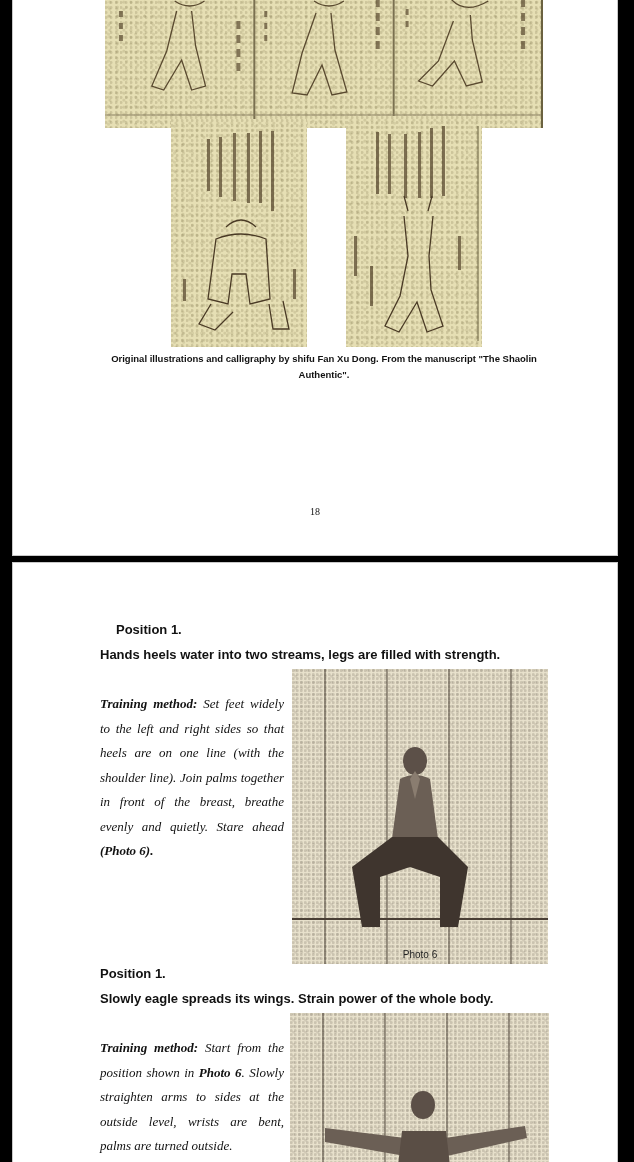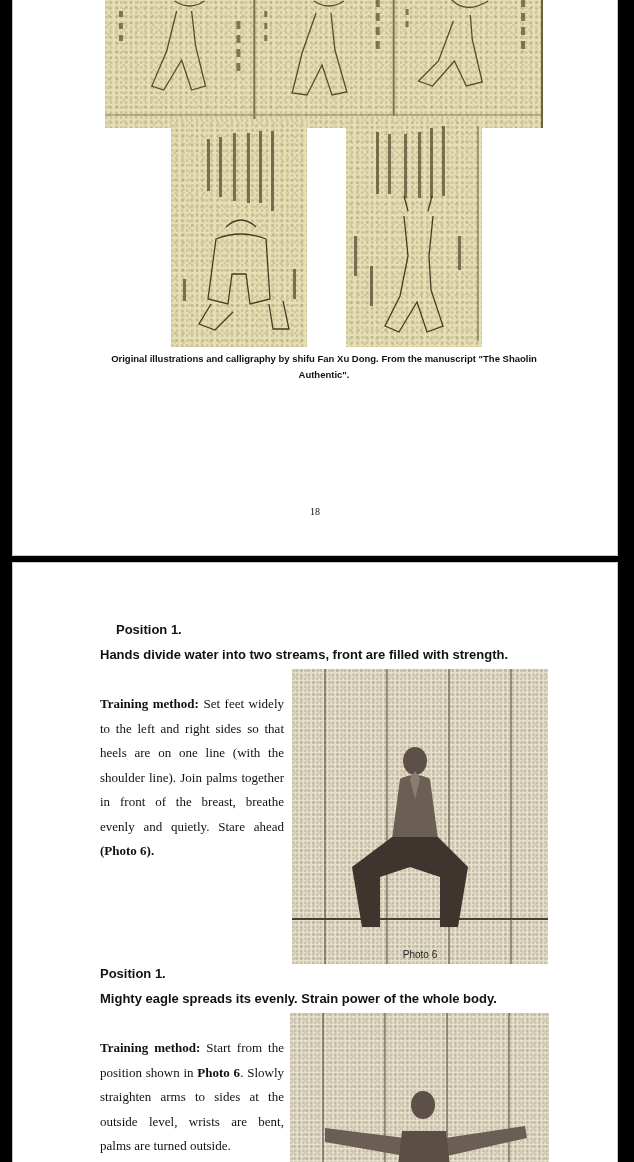--- a/index.html
+++ b/index.html
@@ -95,20 +95,21 @@
     }
     .body-text {
       position: absolute;
       left: 87px;
       width: 184px;
       font-family: "Liberation Serif", serif;
       font-size: 13px;
       line-height: 24.5px;
       color: #111;
       text-align: justify;
+      font-style: italic;
     }
     .body-text b { font-weight: bold; }
   </style>
 </head>
 <body>
 
 <div class="viewer">
 
   <div class="page" id="page-13">
 
@@ -183,39 +184,39 @@
     </div>
 
     <div class="caption">Original illustrations and calligraphy by shifu Fan Xu Dong. From the manuscript "The Shaolin Authentic".</div>
 
     <div class="page-number">18</div>
   </div>
 
   <div class="page" id="page-14">
 
     <div class="heading" style="top:59px;margin-left:16px;">Position 1.</div>
-    <div class="heading" style="top:84px;">Hands divide water into two streams, front are filled with strength.</div>
+    <div class="heading" style="top:84px;">Hands heels water into two streams, legs are filled with strength.</div>
 
     <div class="body-text" style="top:129px;">
       <b>Training method:</b><span> Set feet widely to the left and right sides so that heels are on one line (with the shoulder line). Join palms together in front of the breast, breathe evenly and quietly. Stare ahead </span><b>(Photo 6).</b>
     </div>
 
     <div class="photo" style="left:279px; top:106px; width:256px; height:295px;">
       <svg viewBox="0 0 256 295" preserveAspectRatio="none">
         <line x1="0" y1="250" x2="256" y2="250" stroke="#4a3f35" stroke-width="2"></line>
         <ellipse cx="123" cy="92" rx="12" ry="14" fill="#5c5048"></ellipse>
         <path d="M108 110 q15 -8 30 0 l8 60 l-46 0 z" fill="#6b5f55"></path>
         <path d="M118 110 l5 -8 l5 8 l-5 20 z" fill="#8a7d70"></path>
         <path d="M100 168 l46 0 l30 30 l-10 60 l-18 0 l0 -50 l-30 -10 l-30 10 l0 50 l-18 0 l-10 -60 z" fill="#3f352e"></path>
       </svg>
       <div class="photo-label">Photo 6</div>
     </div>
 
     <div class="heading" style="top:403px;">Position 1.</div>
-    <div class="heading" style="top:428px;">Mighty eagle spreads its evenly. Strain power of the whole body.</div>
+    <div class="heading" style="top:428px;">Slowly eagle spreads its wings. Strain power of the whole body.</div>
 
     <div class="body-text" style="top:473px;">
       <b>Training method:</b><span> Start from the position shown in </span><b>Photo 6</b><span>. Slowly straighten arms to sides at the outside level, wrists are bent, palms are turned outside.</span>
     </div>
 
     <div class="photo" style="left:277px; top:450px; width:259px; height:170px;">
       <svg viewBox="0 0 259 170" preserveAspectRatio="none">
         <ellipse cx="133" cy="92" rx="12" ry="14" fill="#5c5048"></ellipse>
         <path d="M35 115 l80 10 l40 0 l80 -12 l2 12 l-80 18 l-42 0 l-80 -14 z" fill="#6b5f55"></path>
         <path d="M112 118 l44 0 l6 52 l-56 0 z" fill="#5a4e45"></path>

